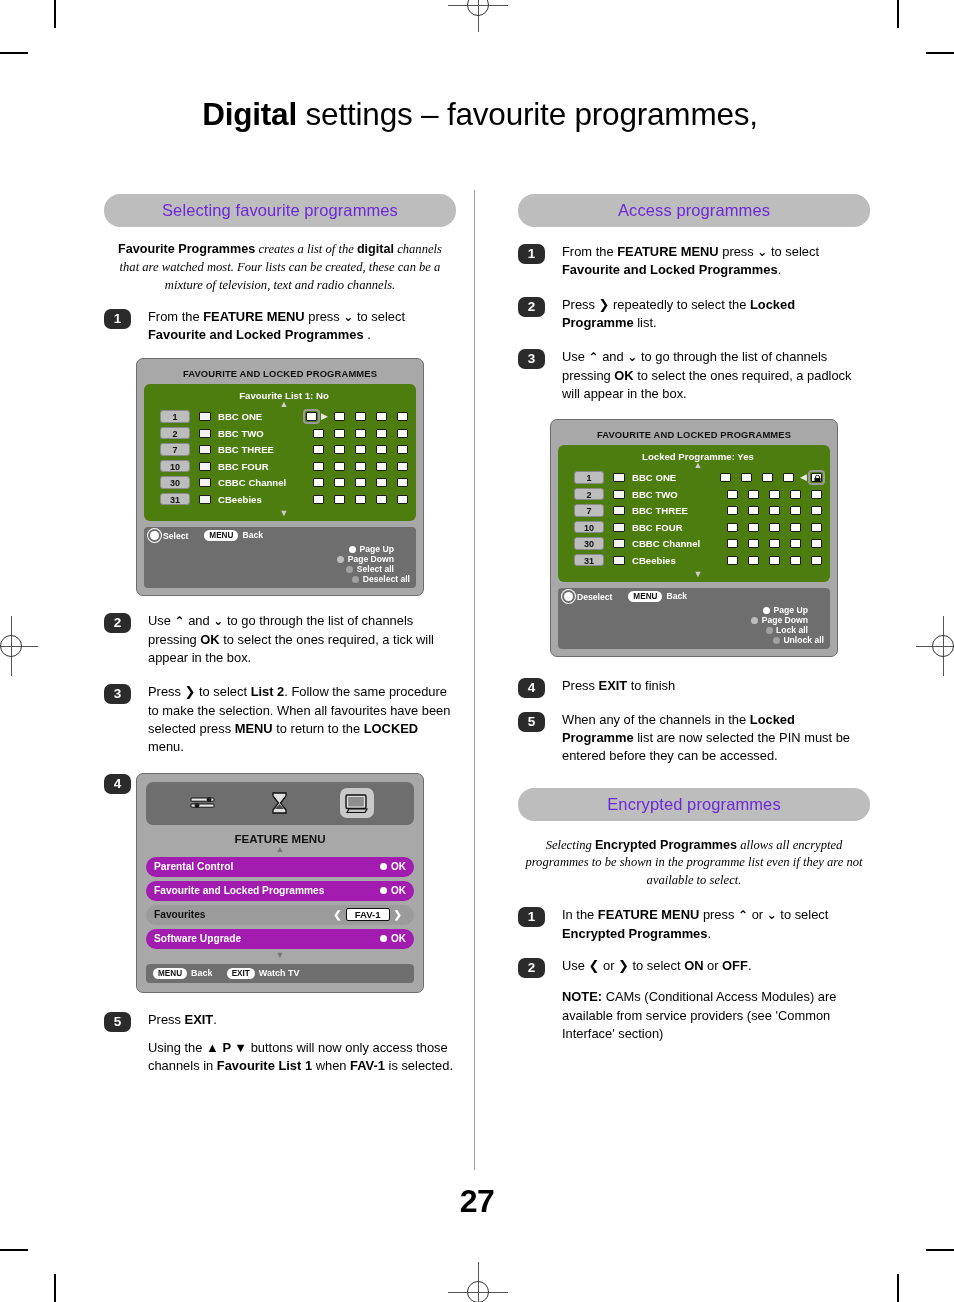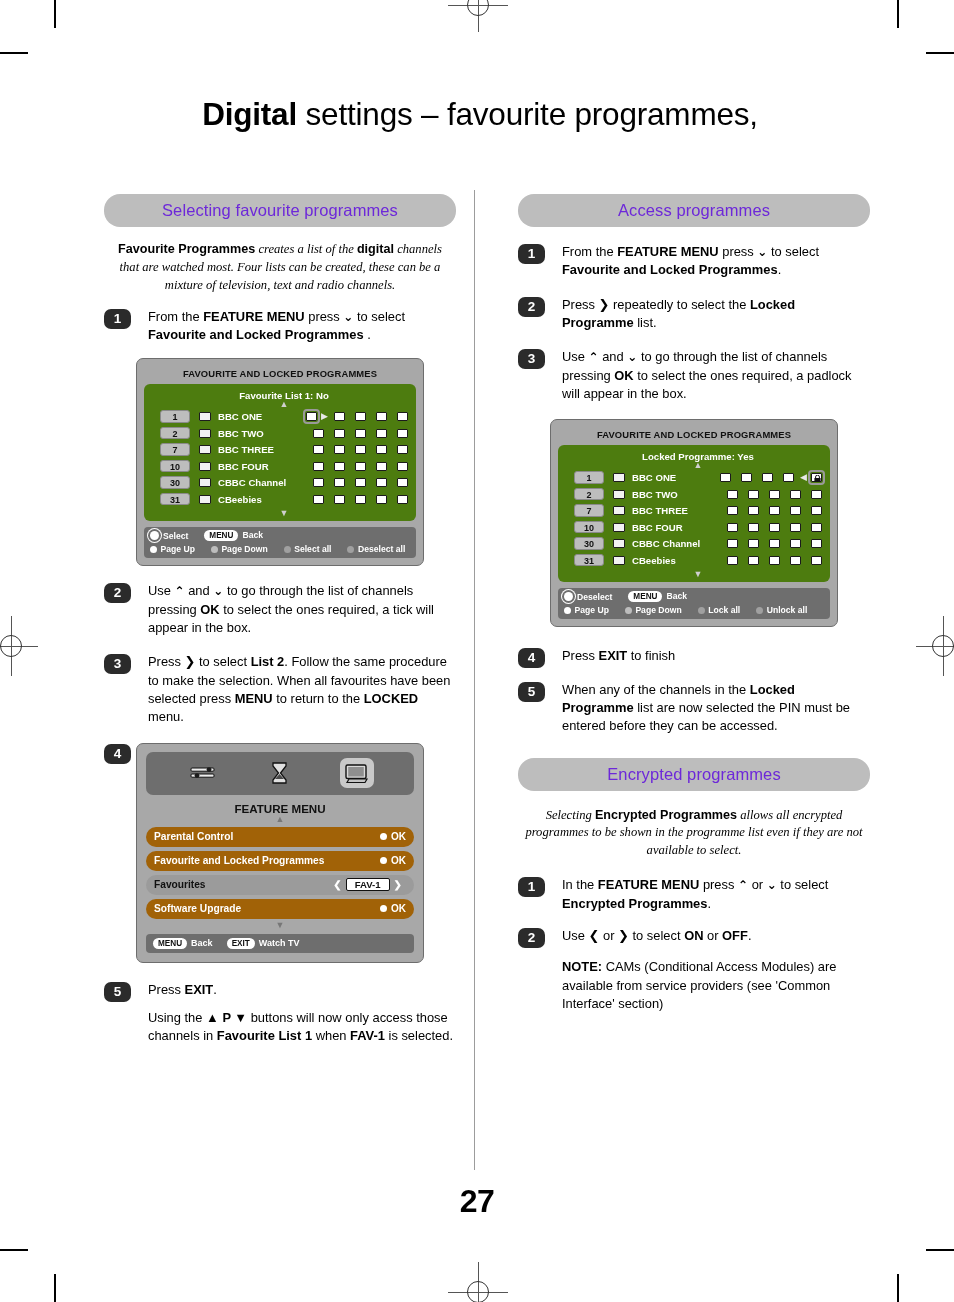--- a/index.html
+++ b/index.html
@@ -101,21 +101,21 @@
   }
   .chname { color:#fff; font-size:9.6px; font-weight:bold; flex:1 1 auto; white-space:nowrap; }
   .boxes { display:flex; align-items:center; gap:10px; }
   .bx { width:11px; height:9px; background:#ffffff; border:1px solid #1b1b1b; border-radius:1px; position:relative; }
   .bx.sel { outline:2px solid #9a9a9a; outline-offset:1px; }
   .arrow-r { color:#e8e8e8; font-size:9px; line-height:1; margin-left:-6px; margin-right:-4px; }
   .arrow-l { color:#e8e8e8; font-size:9px; line-height:1; margin-right:-6px; margin-left:-4px; }
 
   .tv-foot { background:#6e6e6e; border-radius:4px; margin-top:6px; padding:3px 6px 4px 6px; }
   .tv-foot-row { display:flex; align-items:flex-end; color:#fff; font-size:8.6px; font-weight:bold; }
-  .tv-foot-row + .tv-foot-row { margin-top:3px; }
+  .tv-foot-row + .tv-foot-row { margin-top:3px;flex-direction:column; }
   .tv-foot-row span.lbl { margin-right:16px; white-space:nowrap; }
   .dot { display:inline-block; width:7px; height:7px; border-radius:50%; background:#fff; margin-right:3.5px; vertical-align:-1px; }
   .dot.g1 { background:#bdbdbd; }
   .dot.g2 { background:#a0a0a0; }
   .pad {
     display:inline-block; width:9px; height:9px; border-radius:50%;
     background:#fff; margin-right:4px; vertical-align:-1px;
     box-shadow:0 0 0 2px #6e6e6e, 0 0 0 3px #ffffff;
   }
   .keycap {
@@ -126,21 +126,21 @@
   
   .fm { margin: 15px auto 0 auto; width:288px; background:#a8a8a8; border:1px solid #6d6d6d;
         border-radius:7px; padding:8px 9px 9px 9px; }
   .fm-icons { background:#6e6e6e; border-radius:7px; height:43px; display:flex;
               align-items:center; justify-content:space-around; padding:0 18px; }
   .fm-ic { width:34px; height:30px; display:flex; align-items:center; justify-content:center; }
   .fm-ic.active { background:#c9c9c9; border-radius:7px; }
   .fm-title { text-align:center; font-size:11.6px; font-weight:bold; color:#111; padding:7px 0 0 0; }
   .fm-caret { text-align:center; color:#777; font-size:9px; line-height:8px; }
   .fmrow {
-    background:#a16207; border-radius:11px; height:20px; margin-top:4px;
+    background:#a21caf; border-radius:11px; height:20px; margin-top:4px;
     display:flex; align-items:center; padding:0 8px; color:#fff;
     font-size:10.2px; font-weight:bold;
   }
   .fmrow.light { background:#9b9b9b; color:#111; }
   .fmrow .lab { flex:1 1 auto; white-space:nowrap; }
   .fmrow .val { font-size:10px; font-weight:bold; white-space:nowrap; display:flex; align-items:center; }
   .okdot { display:inline-block; width:7px; height:7px; border-radius:50%; background:#fff; margin-right:4px; }
   .valbox { background:#fff; color:#111; border:1px solid #111; font-size:9.6px; font-weight:bold;
             padding:0px 8px; border-radius:2px; }
   .chev { font-size:10px; margin:0 4px; color:#fff; }

